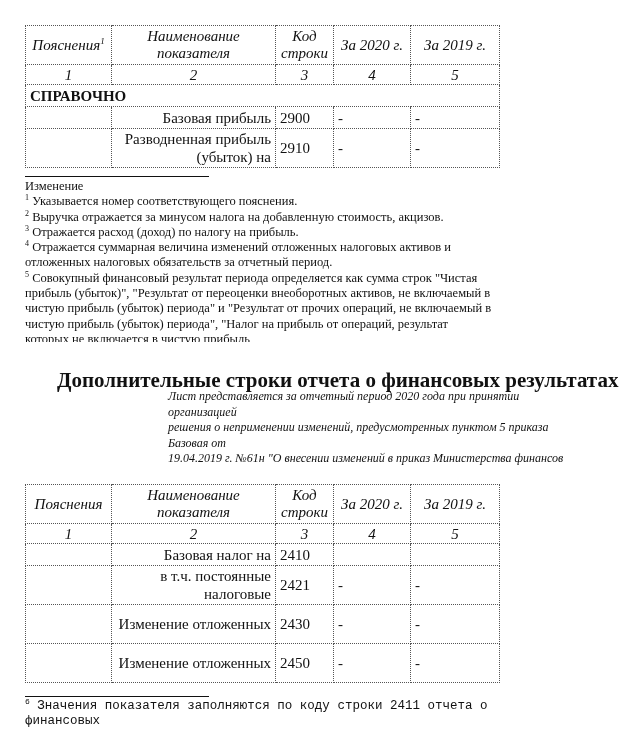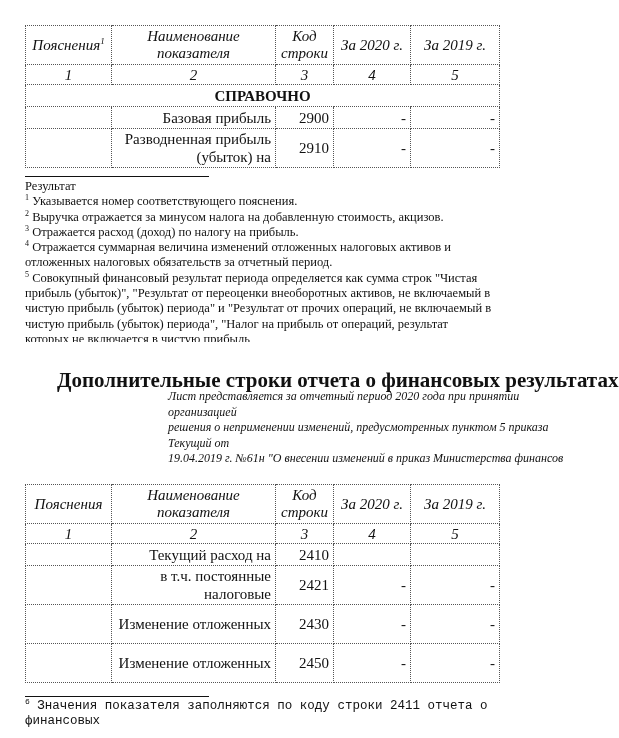--- a/index.html
+++ b/index.html
@@ -15,22 +15,22 @@
     vertical-align: middle; overflow: hidden;
   }
   table.rep col.c1 { width: 86px; }
   table.rep col.c2 { width: 164px; }
   table.rep col.c3 { width: 58px; }
   table.rep col.c4 { width: 77px; }
   table.rep col.c5 { width: 89px; }
   .hdr td { font-style: italic; text-align: center; height: 38px; }
   .hdr td.name { line-height: 17px; }
   .num td { font-style: italic; text-align: center; height: 19px; line-height: 18px; }
-  .sect td { font-weight: bold; font-size: 16px; height: 21px; padding-left: 2px; text-align: center; }
-  td.code, td.val { text-align: right; }
+  .sect td { font-weight: bold; font-size: 16px; height: 21px; padding-left: 2px; }
+  td.code, td.val { text-align: left; }
   td.name-cell { text-align: right; }
   .r1 td { height: 21px; }
   .r2 td { height: 38px; }
   .clip2 { display: block; max-height: 36px; overflow: hidden; line-height: 18px; }
   .clip1 { display: block; max-height: 19px; overflow: hidden; }
   sup { font-size: 9px; vertical-align: super; line-height: 0; }
 
   #t1 { top: 25px; }
   #t2 { top: 484px; }
 
@@ -100,34 +100,34 @@
         </td>
     <td class="code">2910</td>
     <td class="val">-</td>
     <td class="val">-</td>
   </tr>
 </tbody>
   </table>
 
 <div class="rule" id="rule1"></div>
 <div class="notes" id="notes1">
-  <p>Результат</p>
+  <p>Изменение</p>
   <p><sup>1</sup> <span>Указывается номер соответствующего пояснения.</span></p>
   <p><sup>2</sup> <span>Выручка отражается за минусом налога на добавленную стоимость, акцизов.</span></p>
   <p><sup>3</sup> <span>Отражается расход (доход) по налогу на прибыль.</span></p>
   <p><sup>4</sup> <span>Отражается суммарная величина изменений отложенных налоговых активов и отложенных налоговых обязательств за отчетный период.</span></p>
   <p><sup>5</sup> <span>Совокупный финансовый результат периода определяется как сумма строк "Чистая прибыль (убыток)", "Результат от переоценки внеоборотных активов, не включаемый в чистую прибыль (убыток) периода" и "Результат от прочих операций, не включаемый в чистую прибыль (убыток) периода", "Налог на прибыль от операций, результат которых не включается в чистую прибыль</span></p>
 </div>
 
 <div id="sheet-title">Дополнительные строки отчета о финансовых результатах</div>
 <div id="sheet-desc">
   <p>Лист представляется за отчетный период 2020 года при принятии</p>
   <p>организацией</p>
   <p>решения о неприменении изменений, предусмотренных пунктом 5 приказа</p>
-  <p>Текущий от</p>
+  <p>Базовая от</p>
   <p>19.04.2019 г. №61н "О внесении изменений в приказ Министерства финансов</p>
 </div>
 
 <table class="rep" id="t2">
   <colgroup>
       <col class="c1">
       <col class="c2">
       <col class="c3">
       <col class="c4">
       <col class="c5">
@@ -143,21 +143,21 @@
   <tr class="num">
     <td>1</td>
     <td>2</td>
     <td>3</td>
     <td>4</td>
     <td>5</td>
   </tr>
   <tr class="r1">
     <td></td>
     <td class="name-cell">
-          <span class="clip1">Текущий расход на</span>
+          <span class="clip1">Базовая налог на</span>
         </td>
     <td class="code">2410</td>
     <td class="val"></td>
     <td class="val"></td>
   </tr>
   <tr class="r2">
     <td></td>
     <td class="name-cell">
           <span class="clip2">в т.ч. постоянные налоговые</span>
         </td>

